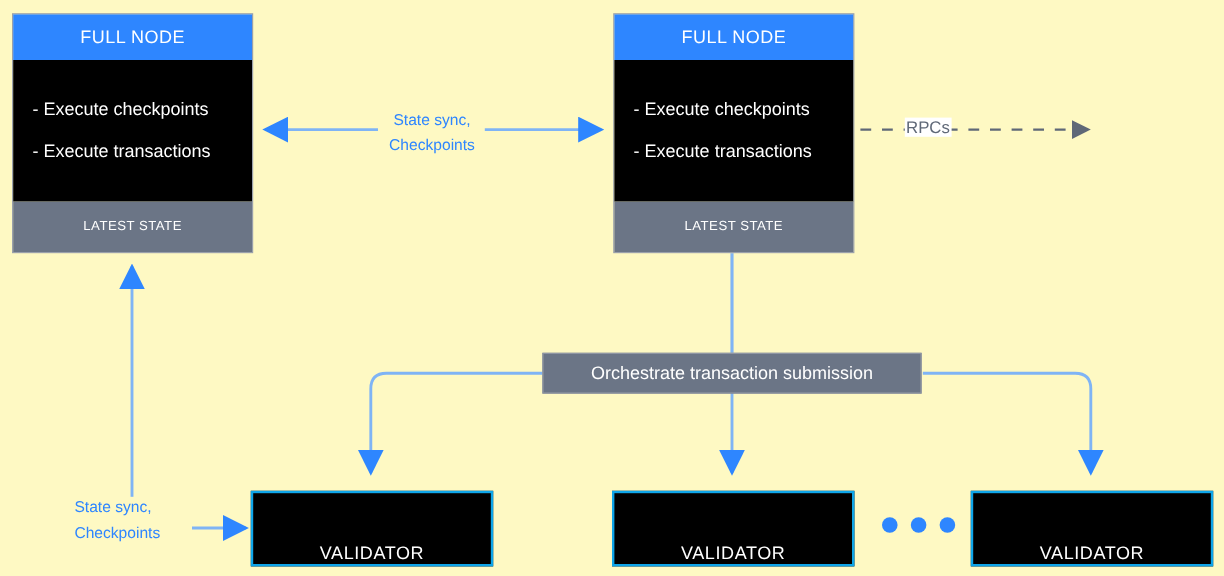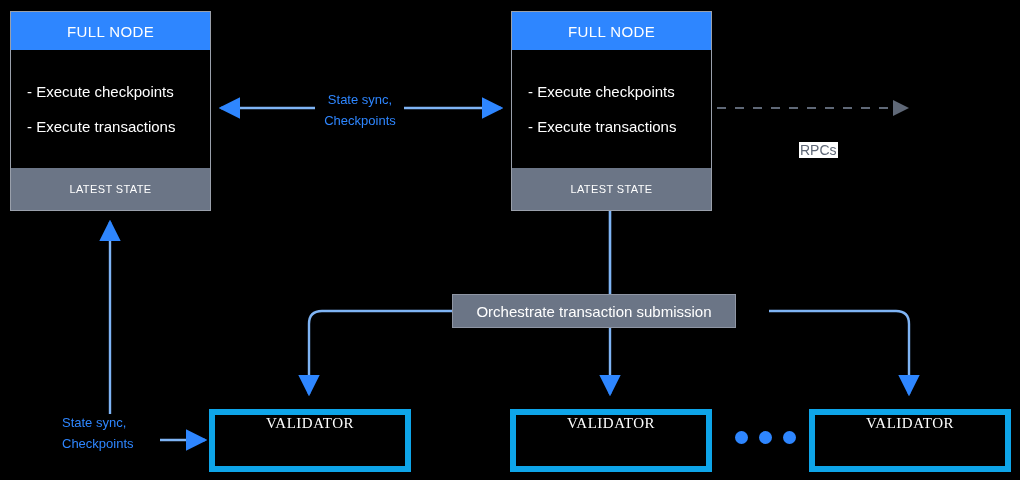--- a/index.html
+++ b/index.html
@@ -10,21 +10,21 @@
   body {
     width: 1020px;
     height: 480px;
     font-family: "Liberation Sans", sans-serif;
     overflow: hidden;
   }
   #diagram-root {
     position: relative;
     width: 1020px;
     height: 480px;
-    background: #000000;
+    background: #fef9c3;
   }
   svg.diagram-svg {
     position: absolute;
     top: 0;
     left: 0;
     width: 1020px;
     height: 480px;
   }
   
   .node-box {
@@ -68,28 +68,27 @@
     display: flex;
     align-items: center;
     justify-content: center;
     flex: 0 0 auto;
   }
   
   .validator-box {
     position: absolute;
     box-sizing: border-box;
     background: #000000;
-    border: 6px solid #0ea5e9;
+    border: 2px solid #0ea5e9;
     color: #ffffff;
     font-size: 15px;
     letter-spacing: 0.5px;
     display: flex;
-    align-items: flex-start;
-    justify-content: center;
-    font-family: Liberation Serif, serif;
+    align-items: flex-end;
+    justify-content: center;
   }
   
   .orchestrator-box {
     position: absolute;
     box-sizing: border-box;
     background: #6B7586;
     border: 1px solid #8f96a4;
     color: #ffffff;
     font-size: 15px;
     display: flex;
@@ -198,26 +197,26 @@
     <div class="node-body">
       <div class="node-bullet">- Execute checkpoints</div>
       <div class="node-bullet">- Execute transactions</div>
     </div>
     <div class="node-footer">LATEST STATE</div>
   </div>
 
   <div class="edge-label center" style="left:313px; top:89px; width:94px;">State sync,
 Checkpoints</div>
 
-  <div class="rpc-label" style="left:799px; top:98px;margin-top:44px;">RPCs</div>
+  <div class="rpc-label" style="left:754px; top:98px;">RPCs</div>
 
   <div class="edge-label" style="left:62px; top:412px; width:110px;">State sync,
 Checkpoints</div>
 
-  <div class="orchestrator-box" style="left:452px; top:294px; width:284px; height:34px;">
+  <div class="orchestrator-box" style="left:452px; top:294px; width:316px; height:34px;">
     <span>Orchestrate transaction submission</span>
   </div>
 
   <div class="validator-box" style="left:209px; top:409px; width:202px; height:63px;">
     <span>VALIDATOR</span>
   </div>
 
   <div class="validator-box" style="left:510px; top:409px; width:202px; height:63px;">
     <span>VALIDATOR</span>
   </div>

